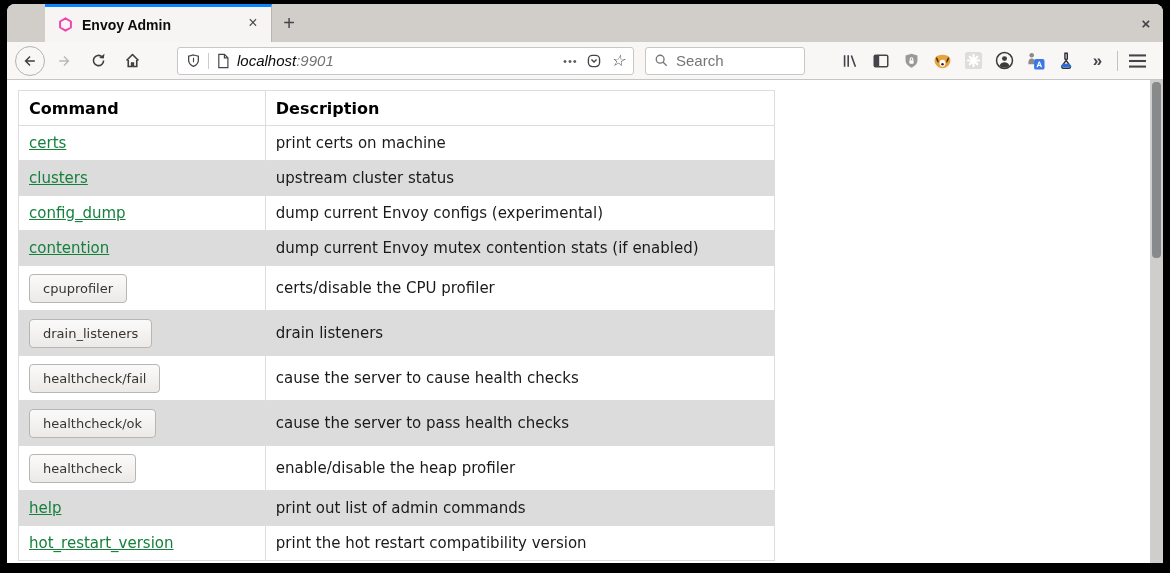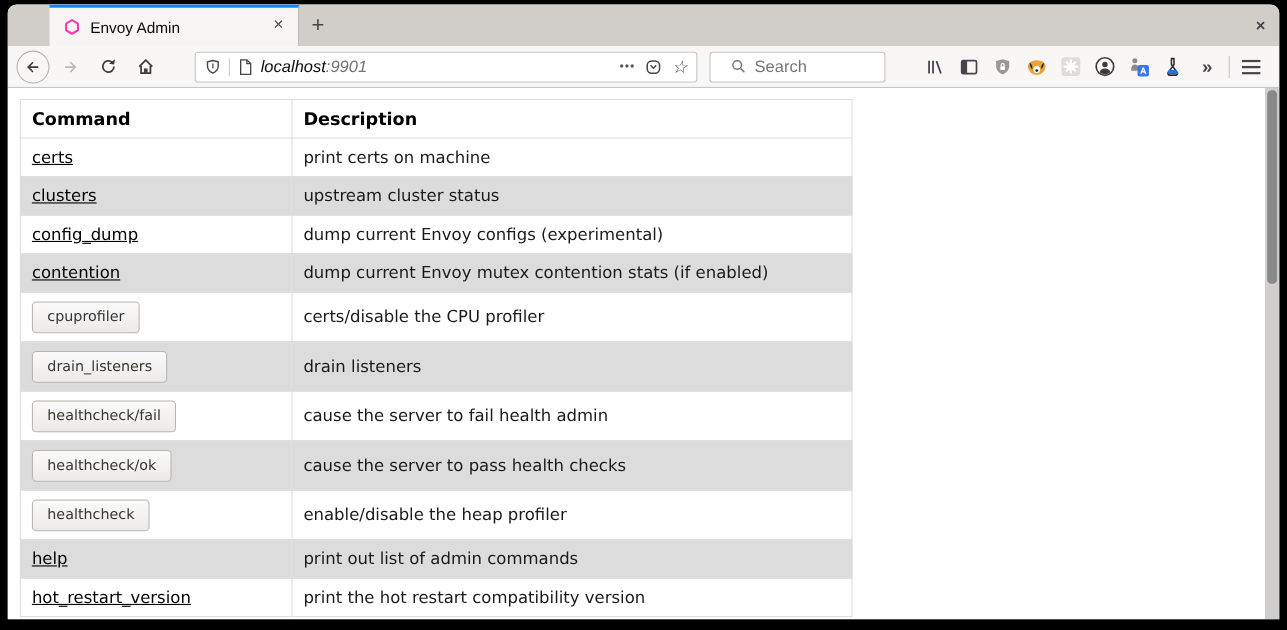--- a/index.html
+++ b/index.html
@@ -10,21 +10,21 @@
             border-radius:8px 8px 0 0; overflow:hidden; background:#fff; }
 
   
   .tabbar { position:absolute; left:0; top:0; width:100%; height:38px;
             background:#d1cdc8; display:flex; align-items:stretch; }
   .tab-spacer { width:38px; }
   .tab { position:relative; width:227px; background:#f6f5f3;
          border-top:3px solid #0a84ff; border-right:1px solid #b9b5b1;
          display:flex; align-items:center; padding:0 8px 0 13px; }
   .tab-title { font-size:14px; color:#0c0c0d; margin-left:9px; flex:1;
-               white-space:nowrap; overflow:hidden; }
+               white-space:nowrap; overflow:hidden;font-weight:bold; }
   .tab-close { color:#4a4a4f; font-size:16px; line-height:16px; width:20px; height:20px;
                text-align:center; cursor:default; }
   .newtab { width:34px; display:flex; align-items:center; justify-content:center;
             font-size:20px; color:#45444a; }
   .titlebar-drag { flex:1; }
   .win-close { width:34px; display:flex; align-items:center; justify-content:center;
                font-size:15px; color:#45444a; font-weight:bold; }
 
   
   .navbar { position:absolute; left:0; top:38px; width:100%; height:38px;
@@ -39,21 +39,21 @@
             border:1px solid #c8c7c5; border-radius:3px; display:flex;
             align-items:center; padding:0 8px; flex:0 0 auto;font-style:italic; }
   .url-sep { width:1px; height:16px; background:#ccc; margin:0 7px; }
   .url-text { font-size:15px; margin-left:7px; flex:1; white-space:nowrap; }
   .url-host { color:#0c0c0d; }
   .url-port { color:#737373; }
   .url-dots { color:#5a5a5e; font-size:11px; letter-spacing:1px; margin:0 8px; }
   .url-star { color:#45444a; font-size:16px; margin-left:9px; }
   .searchbar { margin-left:11px; width:160px; height:28px; background:#fff;
                border:1px solid #c8c7c5; border-radius:3px; display:flex;
-               align-items:center; padding:0 8px; flex:0 0 auto;justify-content:flex-end; }
+               align-items:center; padding:0 8px; flex:0 0 auto; }
   .searchbar input { border:none; outline:none; width:110px; font-size:15px;
                      margin-left:7px; font-family:"Liberation Sans",sans-serif;
                      background:transparent; color:#0c0c0d; }
   .searchbar input::placeholder { color:#757575; }
   .right-icons { margin-left:auto; display:flex; align-items:center; }
   .tool-icon { width:31px; height:30px; display:flex; align-items:center;
                justify-content:center; flex:0 0 auto; }
   .chev { font-size:17px; color:#45444a; font-weight:bold; }
   .vsep { width:1px; height:20px; background:#c4c2bf; margin:0 4px; }
 
@@ -62,21 +62,21 @@
              background:#fff; overflow:hidden; }
   table { position:absolute; left:11px; top:10px; width:757px;
           border-collapse:collapse; font-family:"DejaVu Sans", sans-serif; }
   th { border:1px solid #ddd; text-align:left; font-size:16px; font-weight:bold;
        color:#000; padding:7px 10px; height:35px; }
   td { border:1px solid #ddd; font-size:15px; color:#1a1a1a; padding:0 10px; }
   col.c1 { width:247px; } col.c2 { width:510px; }
   tr.link-row td { height:35px; }
   tr.btn-row td { height:45px; }
   tr.alt td { background:#dcdcdc; }
-  td a { color:#000000; text-decoration:underline; }
+  td a { color:#15803d; text-decoration:underline; }
   td button { font-family:"DejaVu Sans", sans-serif; font-size:13px; color:#36352f;
               background:linear-gradient(#fbfafa,#eceae8);
               border:1px solid #b9b5b0; border-radius:4px; padding:6px 13px; }
 
   
   .scroll-track { position:absolute; right:0; top:0; width:13px; height:100%;
                   background:#cfcecd; }
   .scroll-thumb { position:absolute; left:2px; top:2px; width:9px; height:176px;
                   background:#88898a; border-radius:4px; }
 
@@ -262,21 +262,21 @@
       <tr class="btn-row">
         <td><button>cpuprofiler</button></td>
         <td>certs/disable the CPU profiler</td>
       </tr>
       <tr class="btn-row alt">
         <td><button>drain_listeners</button></td>
         <td>drain listeners</td>
       </tr>
       <tr class="btn-row">
         <td><button>healthcheck/fail</button></td>
-        <td>cause the server to fail health admin</td>
+        <td>cause the server to cause health checks</td>
       </tr>
       <tr class="btn-row alt">
         <td><button>healthcheck/ok</button></td>
         <td>cause the server to pass health checks</td>
       </tr>
       <tr class="btn-row">
         <td><button>healthcheck</button></td>
         <td>enable/disable the heap profiler</td>
       </tr>
       <tr class="link-row alt">

